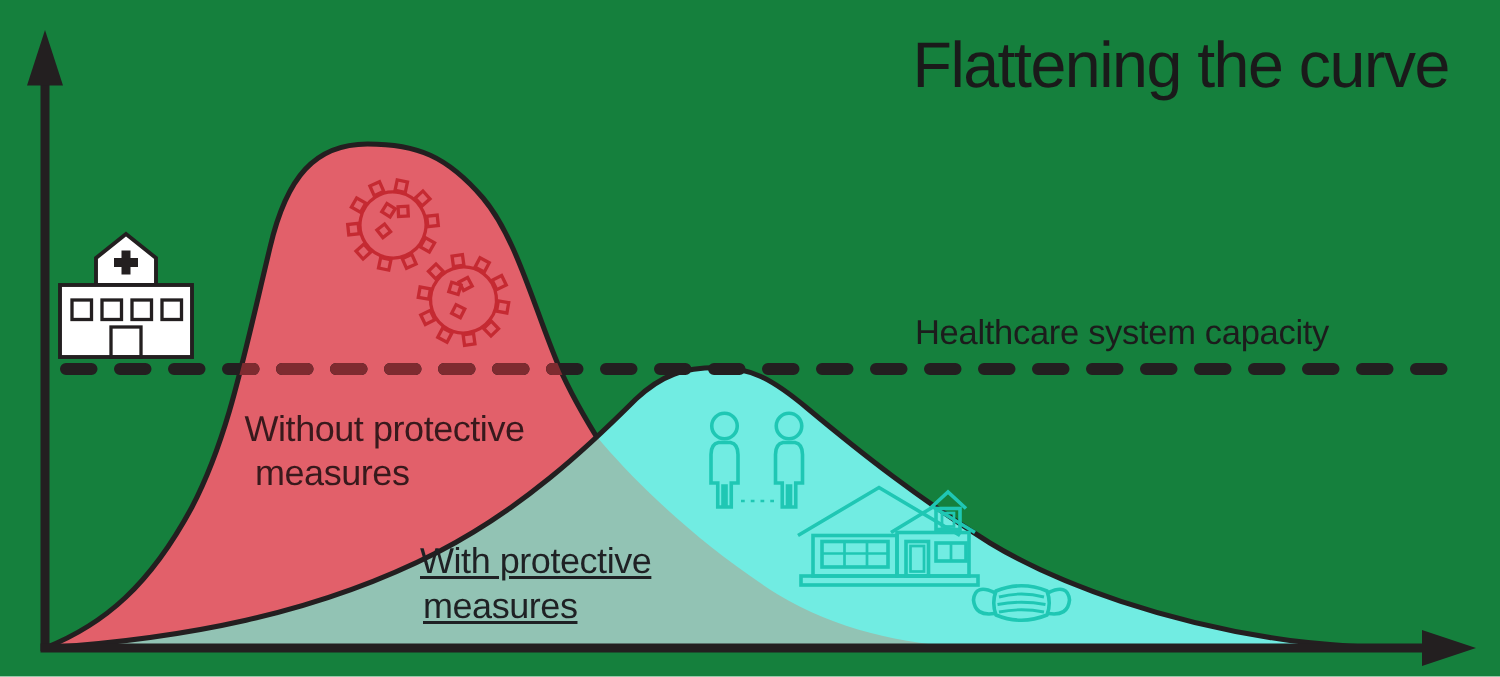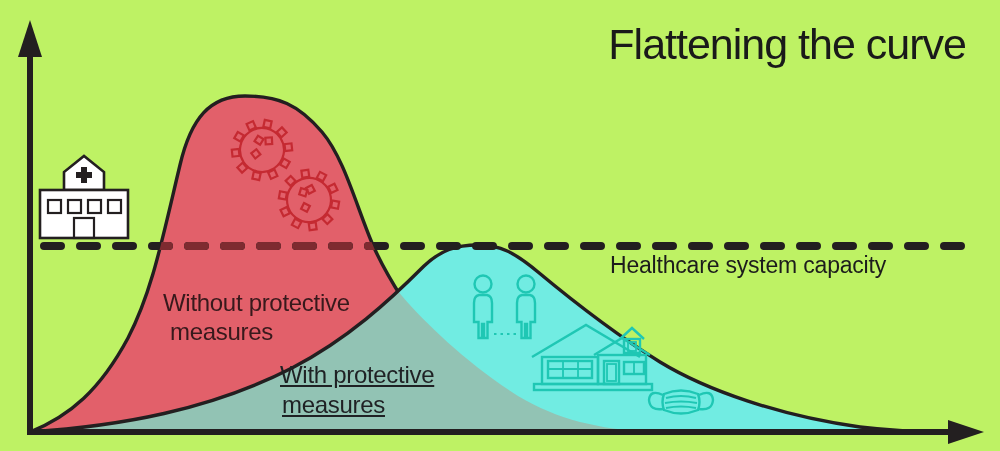--- a/index.html
+++ b/index.html
@@ -1,29 +1,29 @@
 <!DOCTYPE html>
 <html><head>
 <meta charset="utf-8">
 <style>
   html,body{margin:0;padding:0;background:#ffffff;}
   .canvas{
-    position:relative;width:1000px;height:451px;background:#bef264;overflow:hidden;
+    position:relative;width:1000px;height:451px;background:#15803d;overflow:hidden;
     font-family:"Liberation Sans","DejaVu Sans",sans-serif;
   }
   .canvas svg{position:absolute;left:0;top:0;}
   .lbl{position:absolute;white-space:nowrap;}
   .title{
     right:34px;top:20px;font-size:43px;letter-spacing:-1px;color:#1a1a1a;
   }
   .capacity{
-    left:610px;top:208px;font-size:23px;color:#1c1c1c;letter-spacing:-0.2px;margin-top:44px;
+    left:610px;top:208px;font-size:23px;color:#1c1c1c;letter-spacing:-0.2px;
   }
   .without{
-    left:163px;top:288px;font-size:24px;line-height:29px;color:#38191c;letter-spacing:-0.3px;
+    left:163px;top:272px;font-size:24px;line-height:29px;color:#38191c;letter-spacing:-0.3px;
   }
   .without .l2{margin-left:7px;}
   .with{
     left:280px;top:360px;font-size:24px;line-height:30px;color:#1f2124;letter-spacing:-0.3px;text-decoration:underline;
   }
   .with .l2{margin-left:2px;}
 </style>
 </head>
 <body>
 

